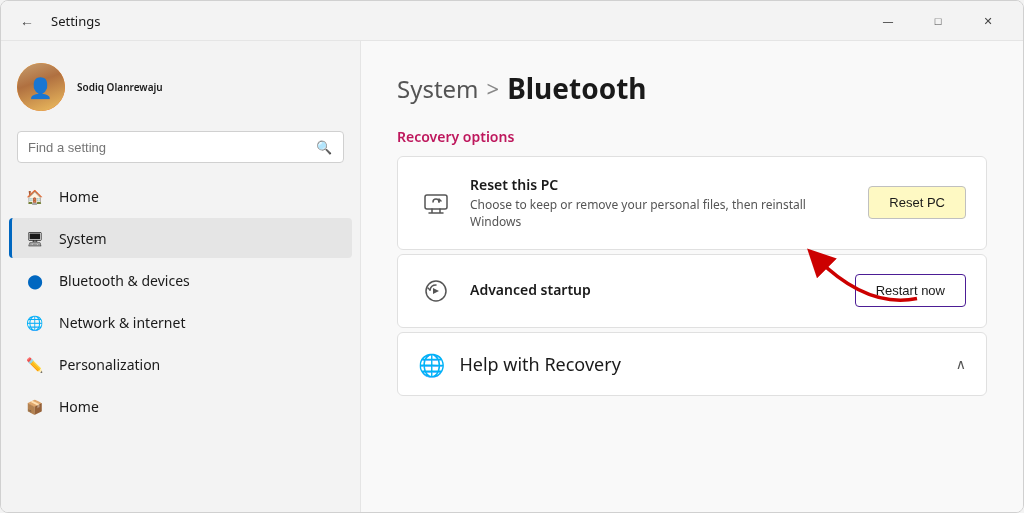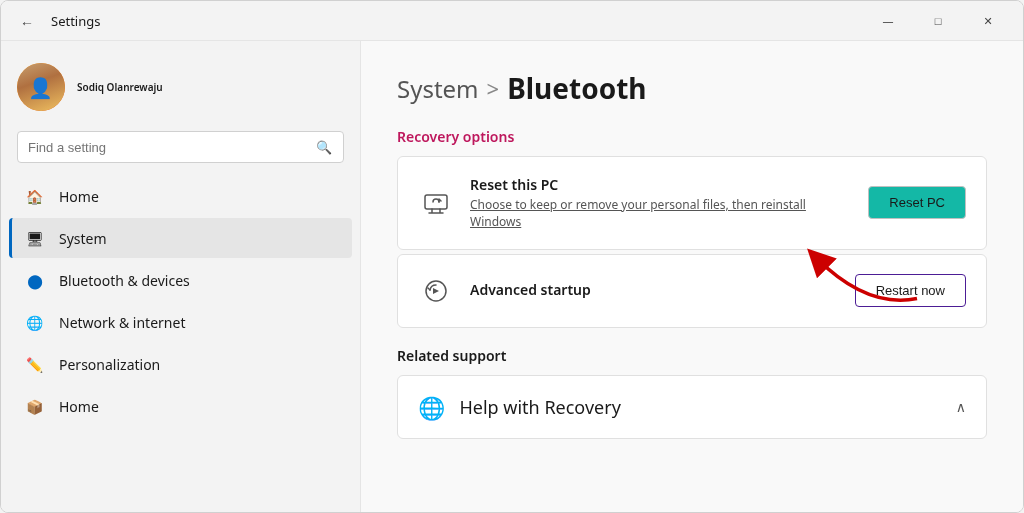--- a/index.html
+++ b/index.html
@@ -199,32 +199,31 @@
     .card-title {
       font-size: 14px;
       font-weight: 600;
       color: #1a1a1a;
       margin-bottom: 3px;
     }
     .card-desc {
       font-size: 12px;
       color: #555;
       line-height: 1.4;
-      text-decoration: underline;
     }
     .card-action {
       flex-shrink: 0;
     }
     .btn {
       padding: 8px 20px;
       font-size: 13px;
       font-weight: 400;
       border: 1px solid #c0c0c0;
       border-radius: 4px;
-      background: #14b8a6;
+      background: #fef9c3;
       cursor: pointer;
       color: #1a1a1a;
     }
     .btn-restart {
       padding: 8px 20px;
       font-size: 13px;
       font-weight: 400;
       border: 1px solid #4c1d95;
       border-radius: 4px;
       background: white;
@@ -378,21 +377,20 @@
             <defs>
               <marker id="arrowhead" markerWidth="8" markerHeight="8" refX="4" refY="4" orient="auto">
                 <polygon points="0 0, 8 4, 0 8" fill="#cc0000"></polygon>
               </marker>
             </defs>
             <path d="M 110 60 Q 60 70 10 20" stroke="#cc0000" stroke-width="3.5" fill="none" marker-end="url(#arrowhead)"></path>
           </svg>
         </div>
       </div>
 
-      <div class="related-title">Related support</div>
 
       <div class="help-card">
         <div class="help-left">
           <span class="help-icon">🌐</span>
           <span class="help-label">Help with Recovery</span>
         </div>
         <span class="chevron-up">∧</span>
       </div>
     </div>
   </div>

